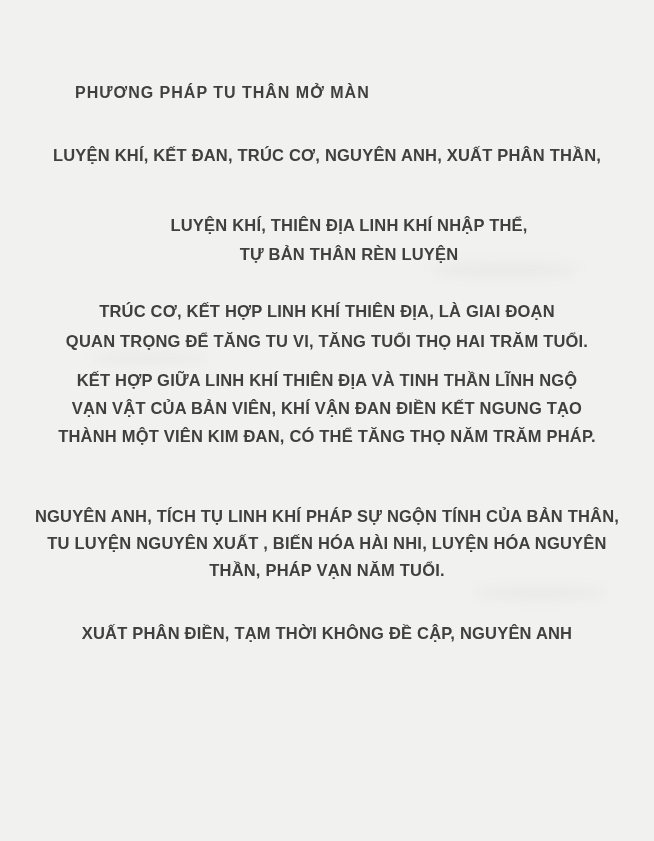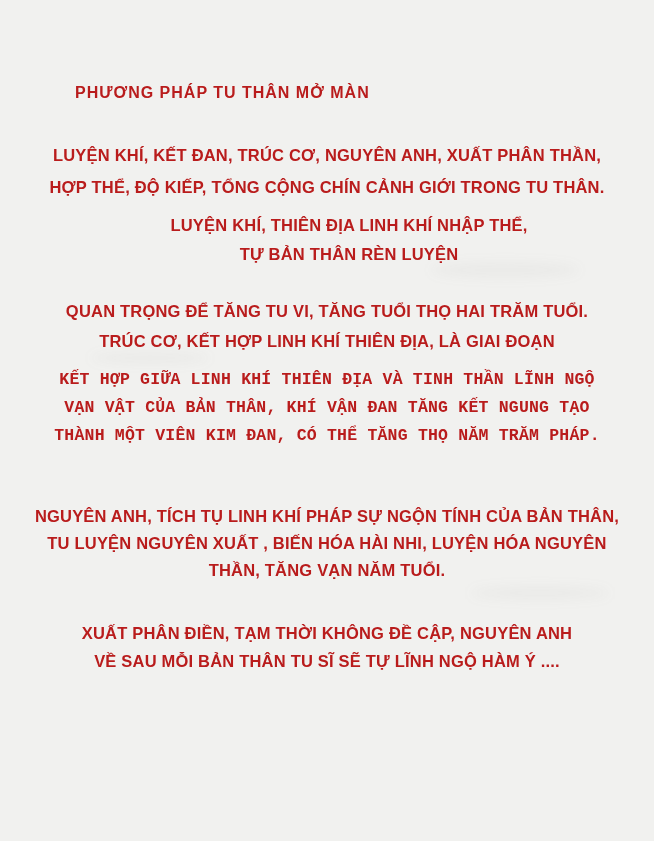--- a/index.html
+++ b/index.html
@@ -6,21 +6,21 @@
     margin: 0;
     padding: 0;
   }
   .page {
     position: relative;
     width: 654px;
     height: 841px;
     background: #f1f1ef;
     overflow: hidden;
     font-family: "Liberation Sans", sans-serif;
-    color: #b91c1c;
+    color: #404040;
   }
   
   .smudge {
     position: absolute;
     border-radius: 50%;
     background: rgba(120,120,120,0.05);
     filter: blur(6px);
   }
   .smudge.s1 { left: 430px; top: 262px; width: 150px; height: 16px; }
   .smudge.s2 { left: 90px;  top: 352px; width: 120px; height: 12px; }
@@ -41,58 +41,56 @@
     text-align: center;
     font-size: 16.5px;
     font-weight: bold;
     letter-spacing: 0.2px;
     line-height: 29px;
   }
   .para .line { white-space: nowrap; }
   .p1 { top: 139px; line-height: 32px; }
   .p2 { top: 211px; padding-left: 22px; }
   .p3 { top: 296px; line-height: 30px; }
-  .p4 { top: 366px; line-height: 28px; font-family: Liberation Mono, monospace; }
+  .p4 { top: 366px; line-height: 28px; }
   .p5 { top: 503px; line-height: 27px; }
   .p6 { top: 619px; line-height: 28px; }
 </style>
 </head>
 <body>
 
 <div class="page">
   <div class="smudge s1"></div>
   <div class="smudge s2"></div>
   <div class="smudge s3"></div>
 
   <div class="title">PHƯƠNG PHÁP TU THÂN MỞ MÀN</div>
 
   <div class="para p1">
     <div class="line">LUYỆN KHÍ, KẾT ĐAN, TRÚC CƠ, NGUYÊN ANH, XUẤT PHÂN THẦN,</div>
-    <div class="line">HỢP THỂ, ĐỘ KIẾP, TỔNG CỘNG CHÍN CẢNH GIỚI TRONG TU THÂN.</div>
   </div>
 
   <div class="para p2">
     <div class="line">LUYỆN KHÍ, THIÊN ĐỊA LINH KHÍ NHẬP THỂ,</div>
     <div class="line">TỰ BẢN THÂN RÈN LUYỆN</div>
   </div>
 
   <div class="para p3">
+    <div class="line">TRÚC CƠ, KẾT HỢP LINH KHÍ THIÊN ĐỊA, LÀ GIAI ĐOẠN</div>
     <div class="line">QUAN TRỌNG ĐỂ TĂNG TU VI, TĂNG TUỔI THỌ HAI TRĂM TUỔI.</div>
-    <div class="line">TRÚC CƠ, KẾT HỢP LINH KHÍ THIÊN ĐỊA, LÀ GIAI ĐOẠN</div>
   </div>
 
   <div class="para p4">
     <div class="line">KẾT HỢP GIỮA LINH KHÍ THIÊN ĐỊA VÀ TINH THẦN LĨNH NGỘ</div>
-    <div class="line">VẠN VẬT CỦA BẢN THÂN, KHÍ VẬN ĐAN TĂNG KẾT NGUNG TẠO</div>
+    <div class="line">VẠN VẬT CỦA BẢN VIÊN, KHÍ VẬN ĐAN ĐIỀN KẾT NGUNG TẠO</div>
     <div class="line">THÀNH MỘT VIÊN KIM ĐAN, CÓ THỂ TĂNG THỌ NĂM TRĂM PHÁP.</div>
   </div>
 
   <div class="para p5">
     <div class="line">NGUYÊN ANH, TÍCH TỤ LINH KHÍ PHÁP SỰ NGỘN TÍNH CỦA BẢN THÂN,</div>
     <div class="line">TU LUYỆN NGUYÊN XUẤT , BIẾN HÓA HÀI NHI, LUYỆN HÓA NGUYÊN</div>
-    <div class="line">THẦN, TĂNG VẠN NĂM TUỔI.</div>
+    <div class="line">THẦN, PHÁP VẠN NĂM TUỔI.</div>
   </div>
 
   <div class="para p6">
     <div class="line">XUẤT PHÂN ĐIỀN, TẠM THỜI KHÔNG ĐỀ CẬP, NGUYÊN ANH</div>
-    <div class="line">VỀ SAU MỖI  BẢN THÂN TU SĨ SẼ TỰ LĨNH NGỘ HÀM Ý ....</div>
   </div>
 </div>
 
 </body></html>

